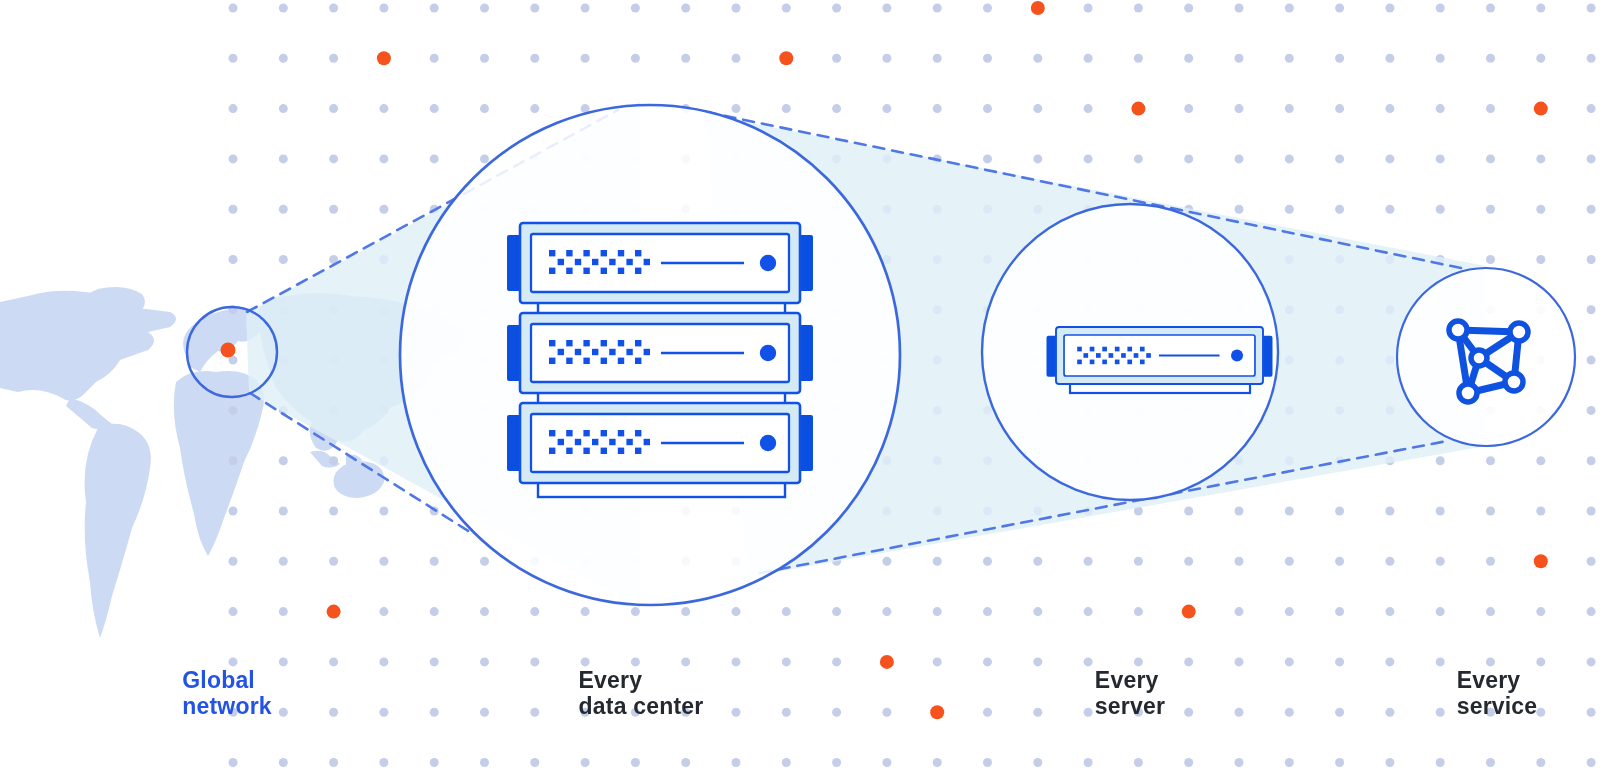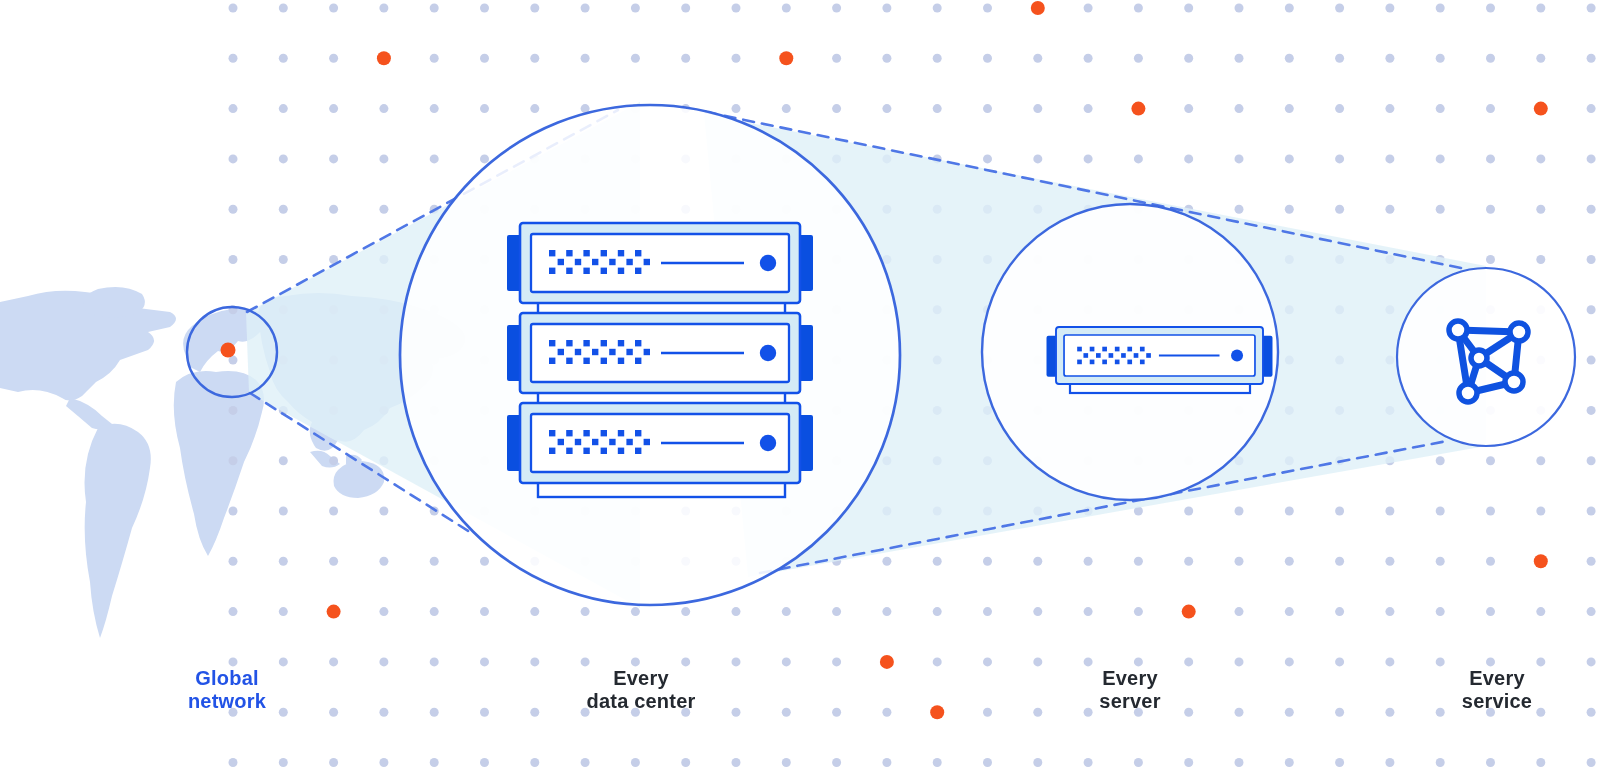--- a/index.html
+++ b/index.html
@@ -6,21 +6,21 @@
     --background:#ffffff; --grid-dot:#c5cee8; --accent-orange:#f5521d;
     --map-fill:#ccdaf3; --cone-fill:#dff0f7; --circle-stroke:#3c68de;
     --dashed-stroke:#4f77e6; --server-border:#1251e8; --server-fill:#d4ebf6;
     --server-tab:#0a4fe0; --icon-blue:#0f52e0; --label-dark:#242930; --label-blue:#2253e6;
   }
   html,body{margin:0;padding:0;background:var(--background);}
   .stage{position:relative;width:1620px;height:782px;background:var(--background);
          overflow:hidden;font-family:"Liberation Sans",sans-serif;}
   .stage svg{position:absolute;left:0;top:0;}
   .caption{position:absolute;top:667px;transform:translateX(-50%);
-           font-size:20px;font-weight:700;line-height:1.14;text-align:center;
+           font-size:23px;font-weight:700;line-height:1.14;text-align:left;
            white-space:pre-line;color:var(--label-dark);letter-spacing:.2px;}
   .caption.blue{color:var(--label-blue);}
   .cap-global{left:227px;} .cap-dc{left:641px;} .cap-srv{left:1130px;} .cap-svc{left:1497px;}
 </style>
 </head>
 <body>
 
 <div class="stage">
 <svg width="1620" height="782" viewBox="0 0 1620 782">
 

